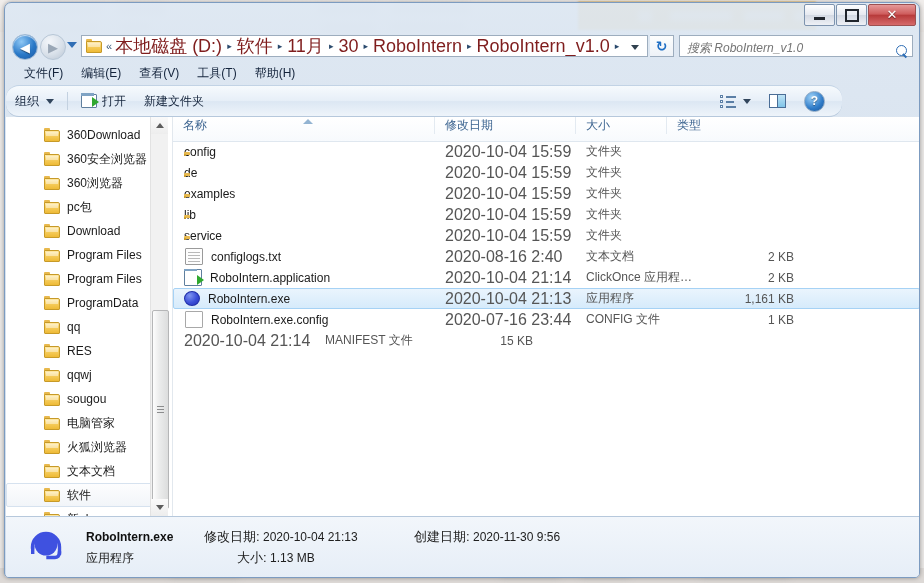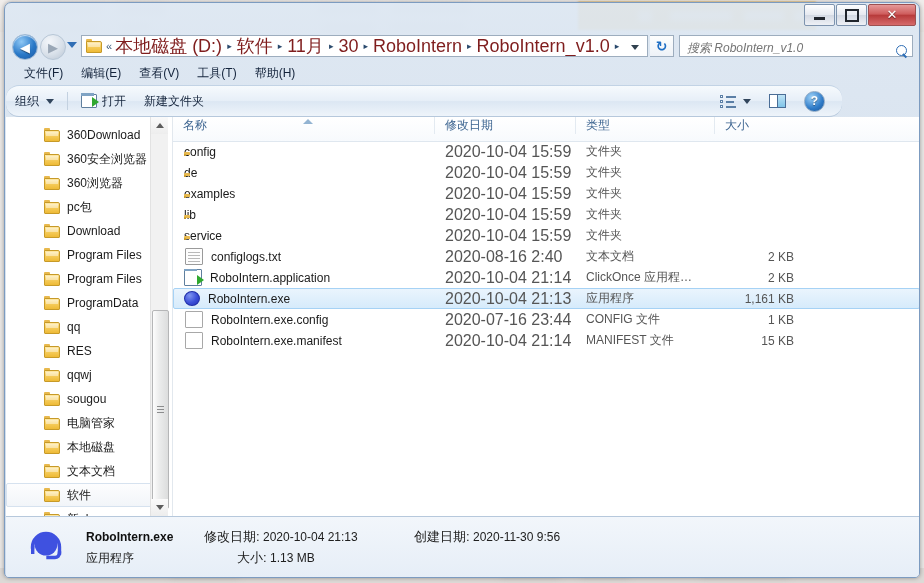--- a/index.html
+++ b/index.html
@@ -661,21 +661,21 @@
               <span class="tab"></span>
               <span class="body"></span>
             </span>
             <span class="tlabel">电脑管家</span>
           </div>
           <div class="tree-item">
             <span class="ficon folder-ico">
               <span class="tab"></span>
               <span class="body"></span>
             </span>
-            <span class="tlabel">本地磁盘</span>
+            <span class="tlabel">火狐浏览器</span>
           </div>
           <div class="tree-item">
             <span class="ficon folder-ico">
               <span class="tab"></span>
               <span class="body"></span>
             </span>
             <span class="tlabel">文本文档</span>
           </div>
           <div class="tree-item selected">
             <span class="ficon folder-ico">
@@ -708,25 +708,25 @@
 
     <div id="list-pane">
       <div id="column-header">
         <div class="col-head col-name">
           <span>名称</span>
           <span id="sort-indicator"></span>
         </div>
         <div class="col-head col-date">
           <span>修改日期</span>
         </div>
+        <div class="col-head col-size">
+          <span>大小</span>
+        </div>
         <div class="col-head col-type">
           <span>类型</span>
-        </div>
-        <div class="col-head col-size">
-          <span>大小</span>
         </div>
       </div>
       <div id="file-rows">
           <div class="file-row">
             <div class="cell-name">
               <span class="ficon folder-ico">
                 <span class="tab"></span>
                 <span class="body"></span>
               </span>
               <span class="ntext">config</span>
@@ -813,24 +813,20 @@
           <div class="file-row">
             <div class="cell-name">
               <span class="nicon icon-blank"></span>
               <span class="ntext">RoboIntern.exe.config</span>
             </div>
             <div class="cell-date">2020-07-16 23:44</div>
             <div class="cell-type">CONFIG 文件</div>
             <div class="cell-size">1 KB</div>
           </div>
           <div class="file-row">
-            <div class="cell-name">
-              <span class="nicon icon-blank"></span>
-              <span class="ntext">RoboIntern.exe.manifest</span>
-            </div>
             <div class="cell-date">2020-10-04 21:14</div>
             <div class="cell-type">MANIFEST 文件</div>
             <div class="cell-size">15 KB</div>
           </div>
         </div>
     </div>
   </div>
 
   <div id="details-pane">
     <div id="details-icon">

